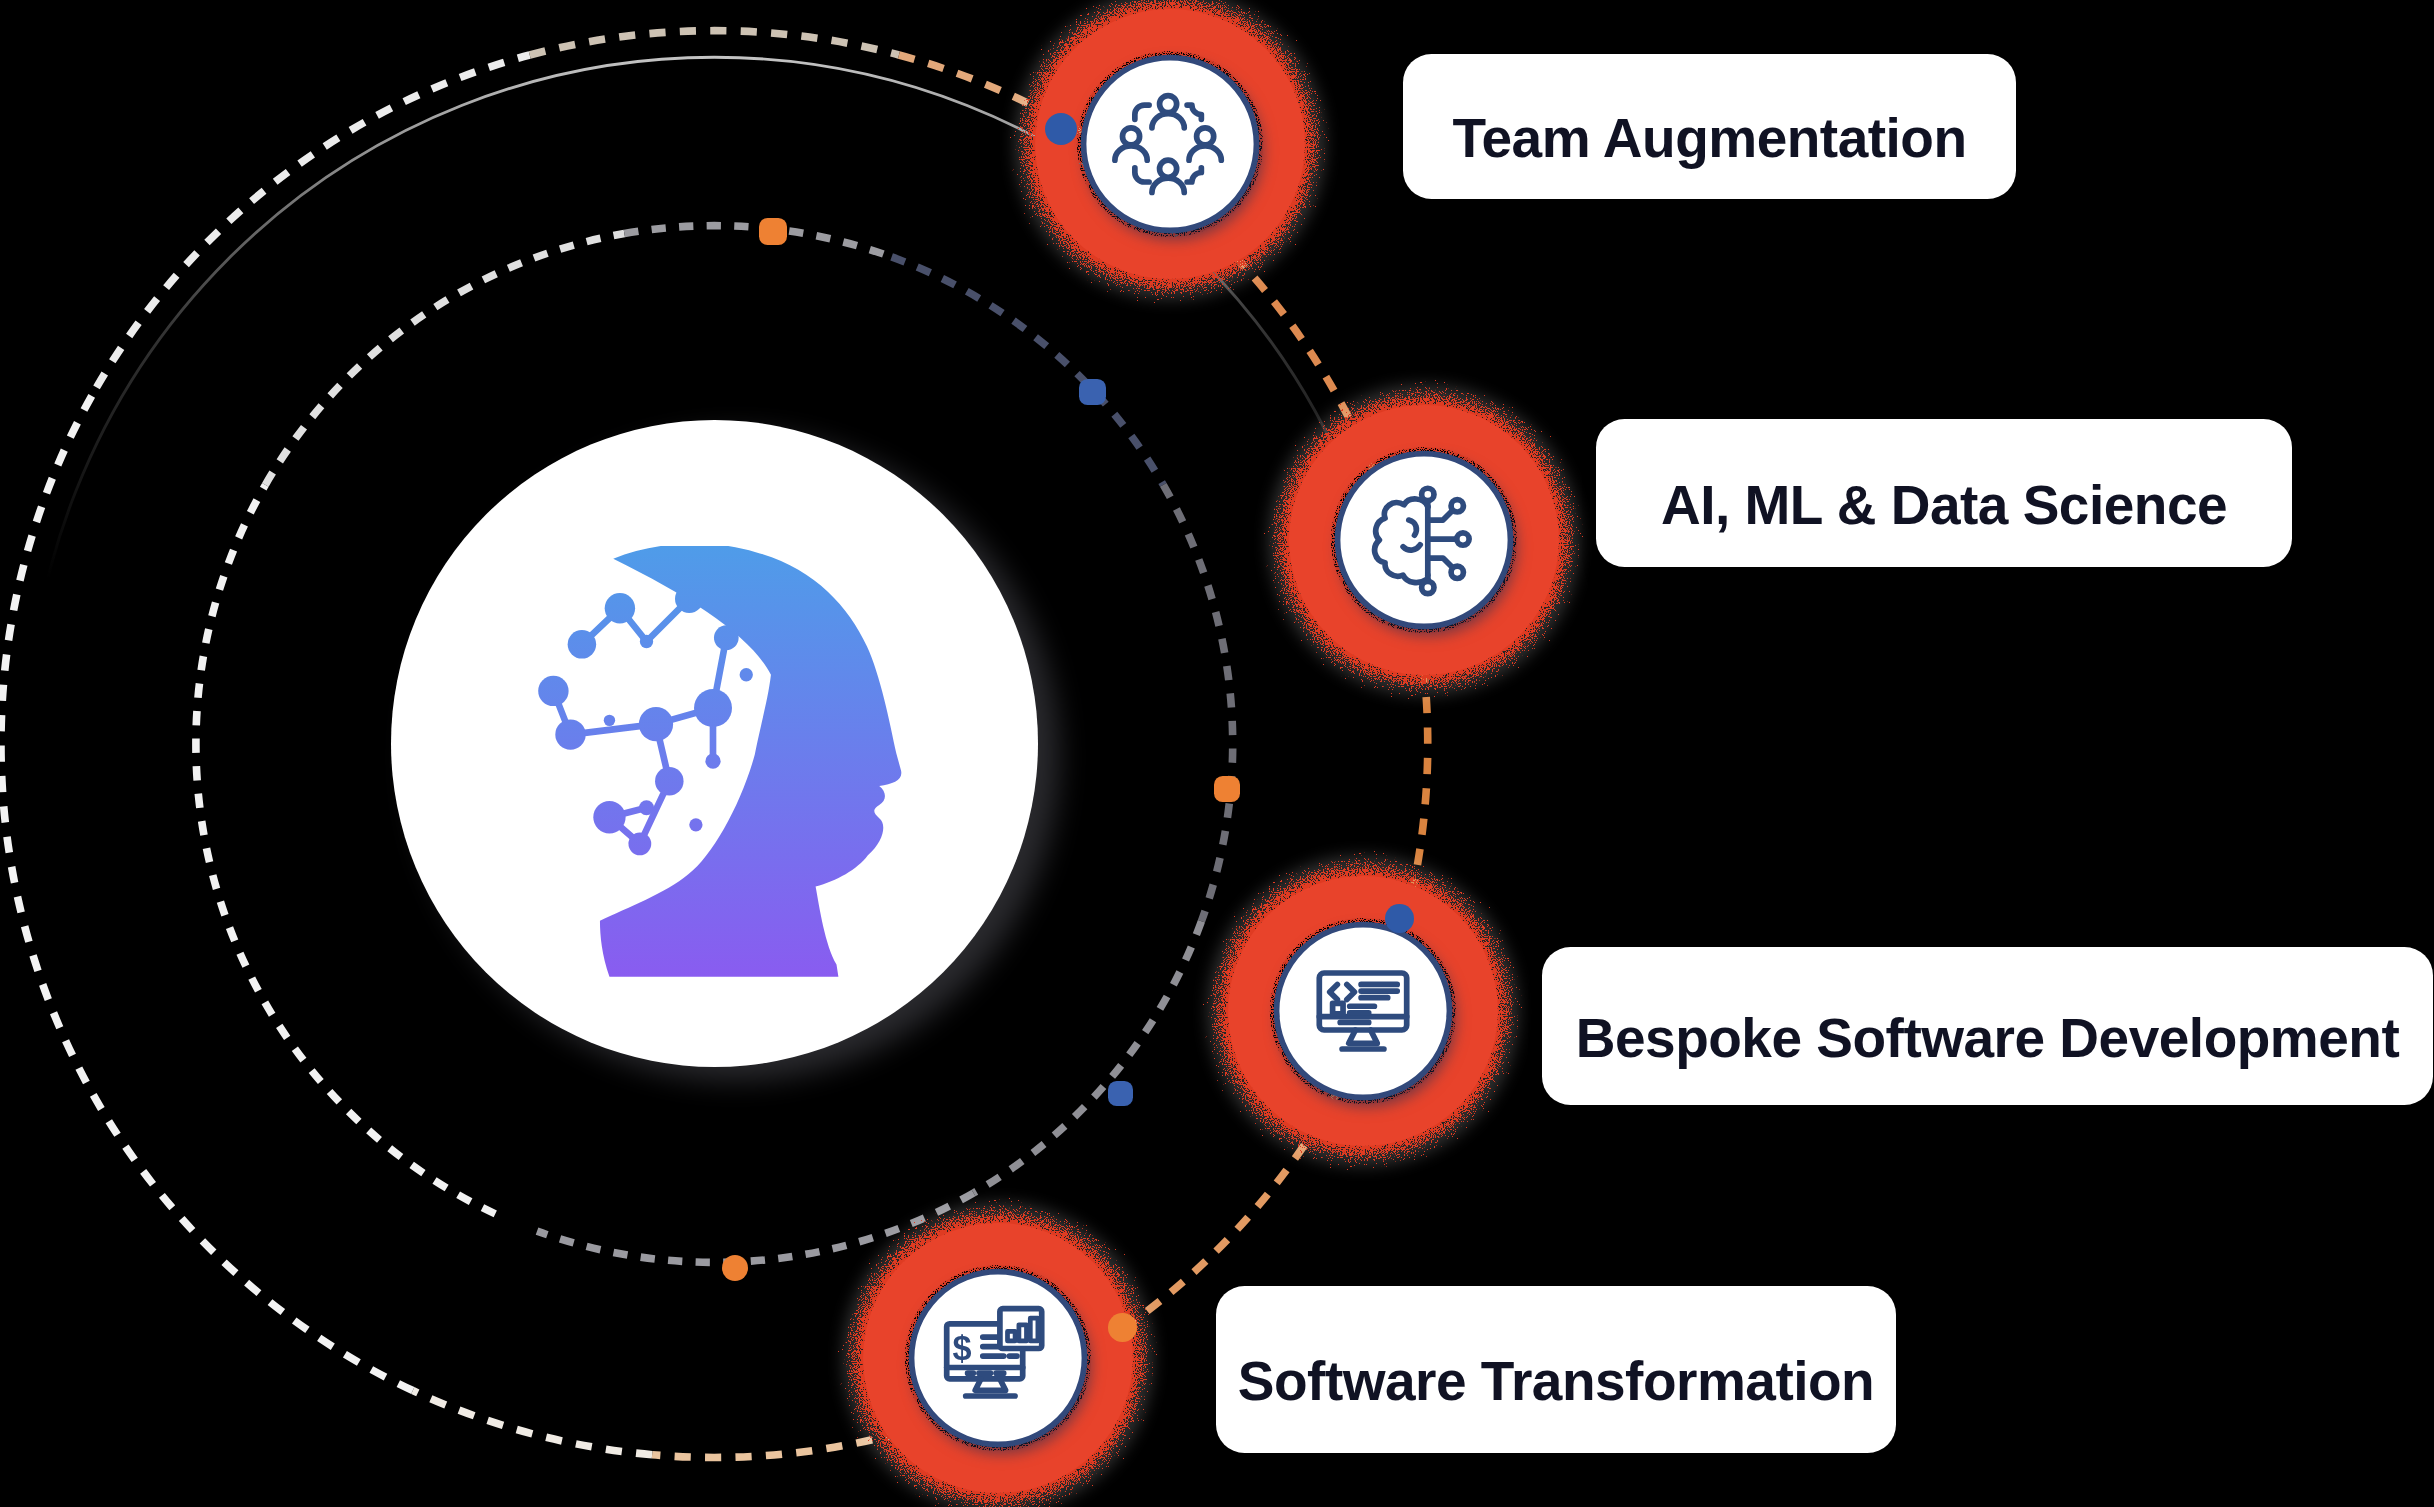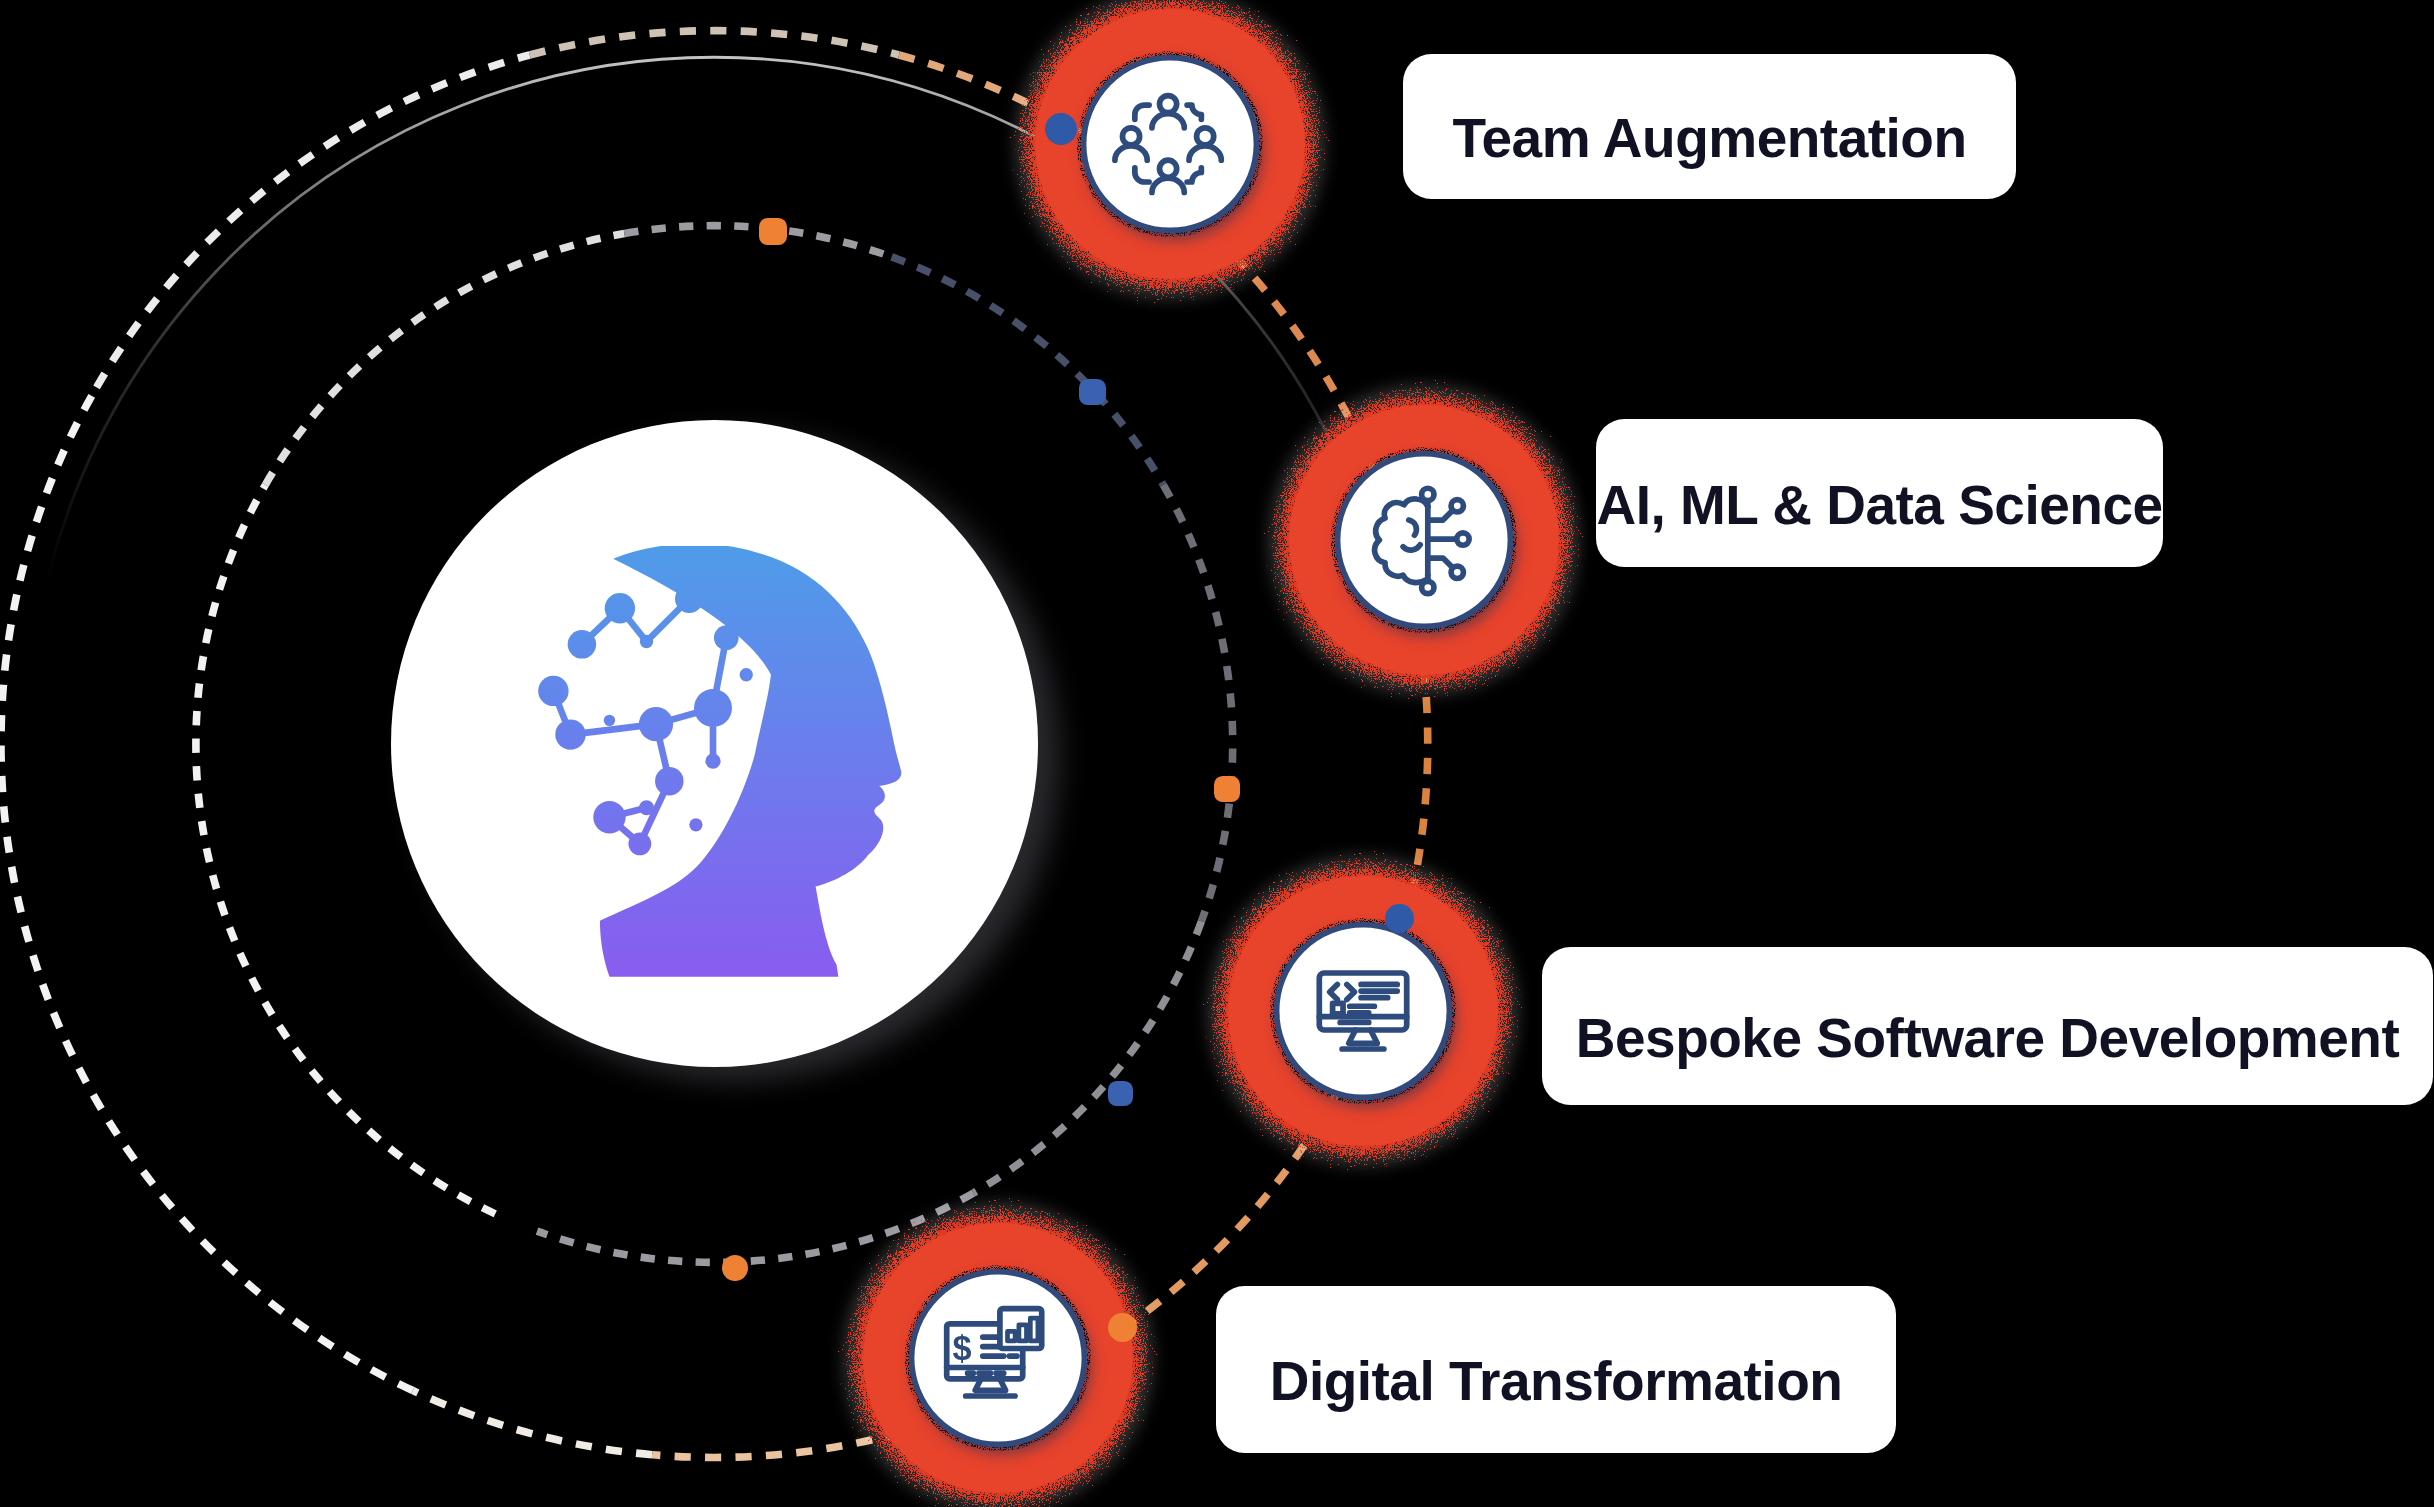--- a/index.html
+++ b/index.html
@@ -45,21 +45,21 @@
     position:absolute;z-index:5;background:var(--label-bg,#fff);border-radius:28.5px;
     display:flex;align-items:center;justify-content:center;
     box-shadow:15px 17px 25px rgba(0,0,0,.9);
   }
   .label-card span{
     color:var(--label-text,#101223);font-weight:bold;font-size:55px;white-space:nowrap;
     letter-spacing:-0.5px;
     margin-top:23px;
   }
   .lab-team{left:1403px;top:54px;width:613px;height:145px;}
-  .lab-ai{left:1596px;top:419px;width:567px;height:148px;}
+  .lab-ai{left:1596px;top:419px;width:696px;height:148px;}
   .lab-bespoke{left:1542px;top:947px;width:891px;height:158px;}
   .lab-digital{left:1216px;top:1286px;width:680px;height:167px;}
 </style>
 </head>
 <body>
 
 <div class="stage">
 
   <svg class="orbits" width="2435" height="1508" viewBox="0 0 2560 1585">
     <defs>
@@ -269,17 +269,17 @@
   <div class="label-card lab-team">
     <span>Team Augmentation</span>
   </div>
   <div class="label-card lab-ai">
     <span>AI, ML &amp; Data Science</span>
   </div>
   <div class="label-card lab-bespoke">
     <span>Bespoke Software Development</span>
   </div>
   <div class="label-card lab-digital">
-    <span>Digital Transformation</span>
+    <span>Software Transformation</span>
   </div>
 
 </div>
 
 
 </body></html>

